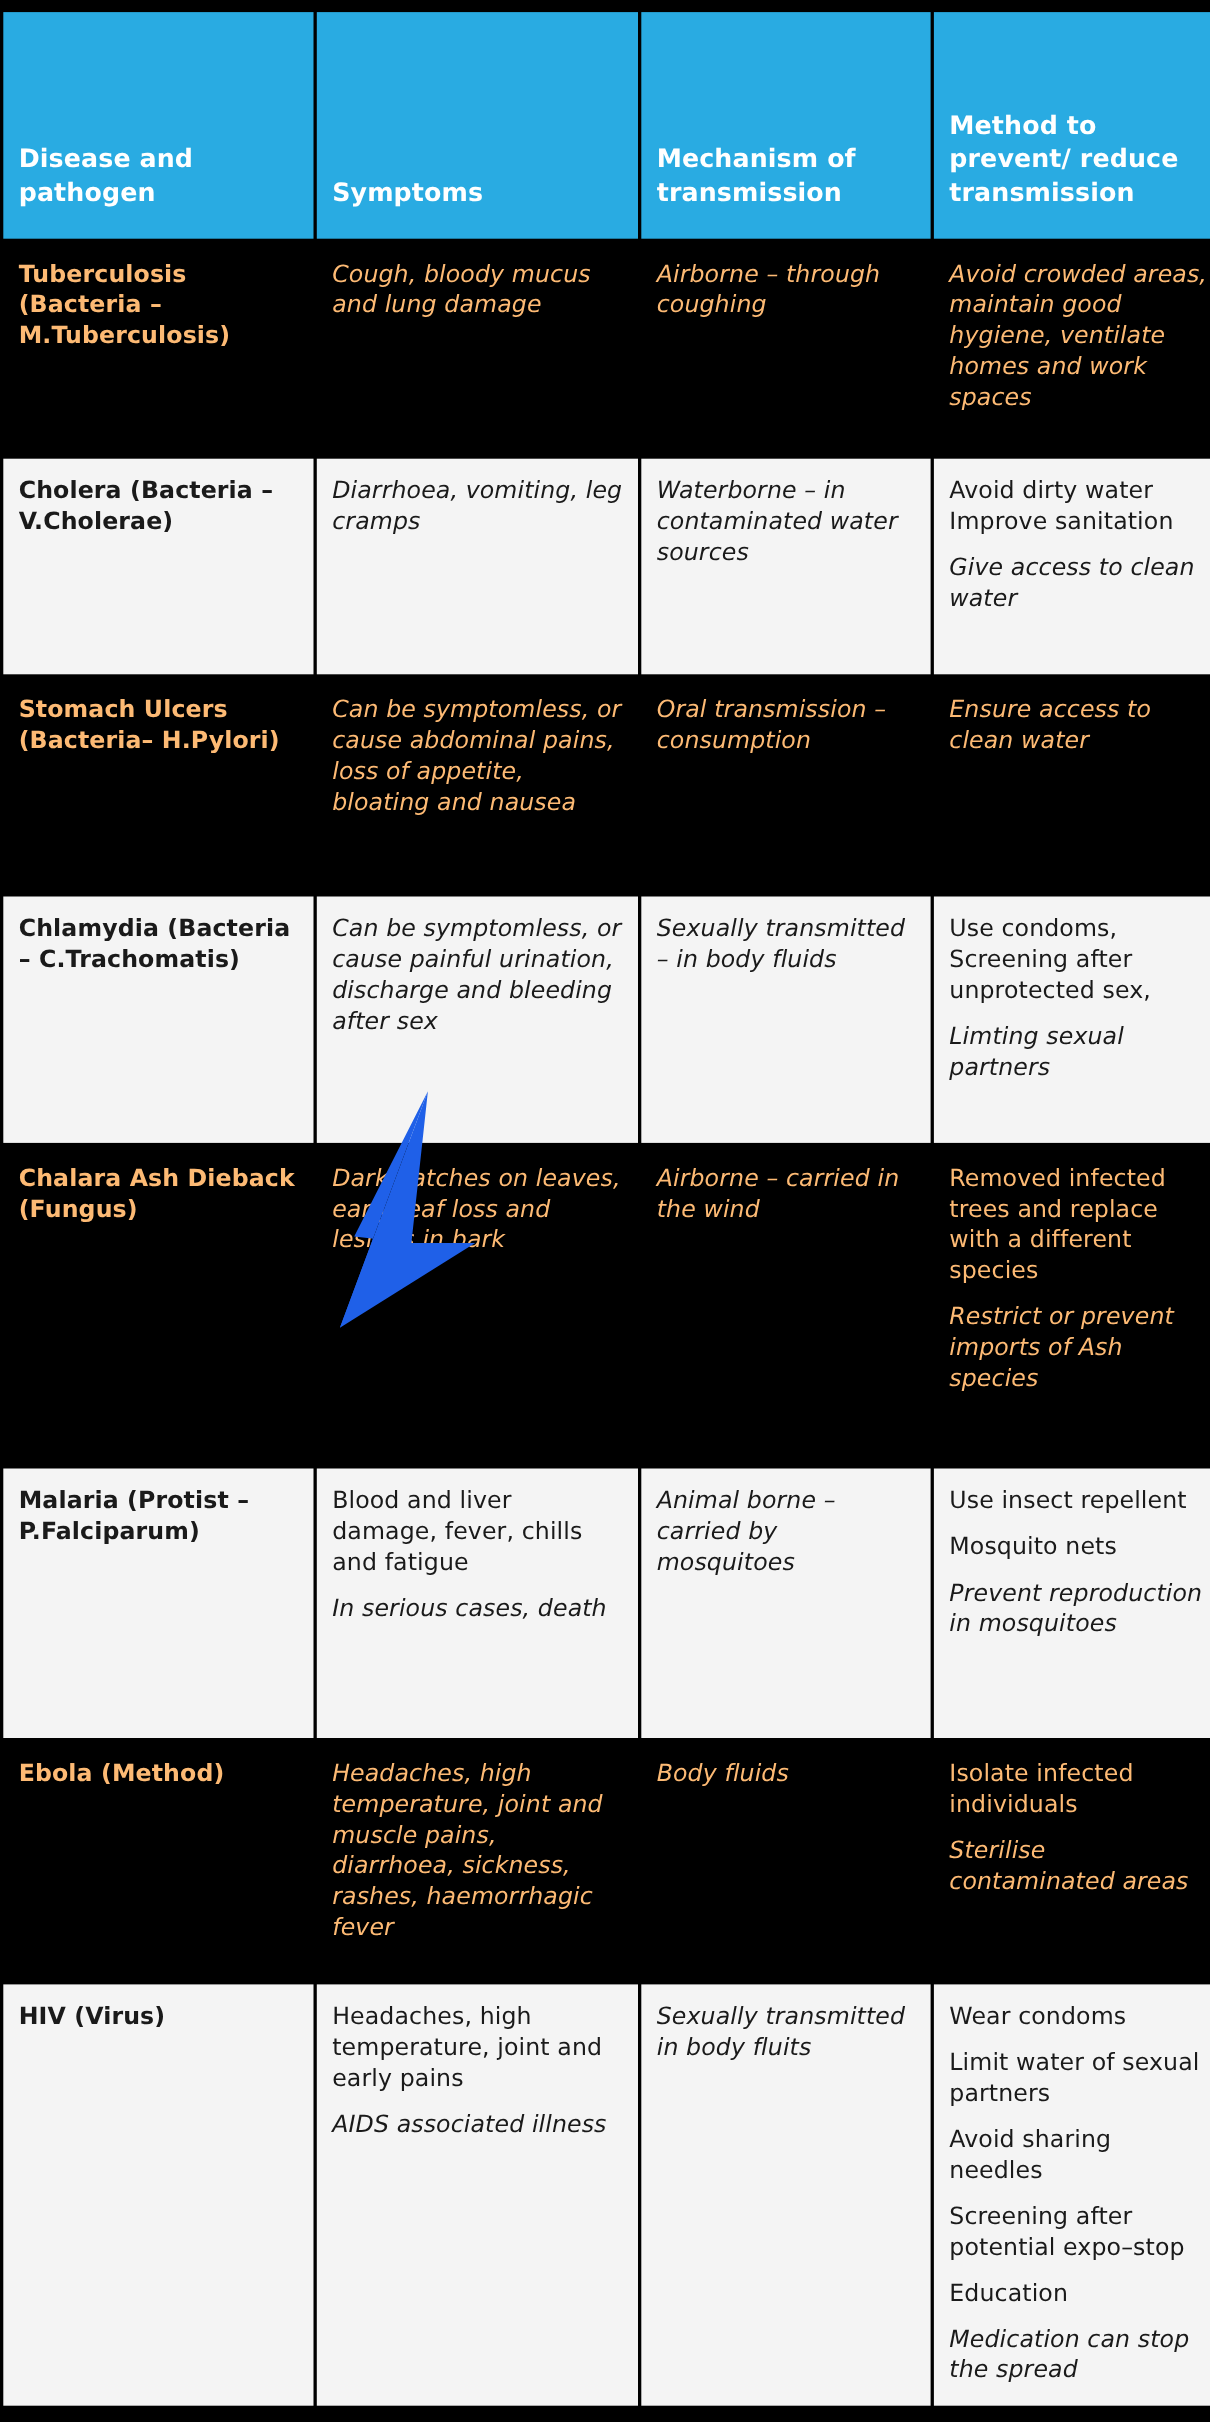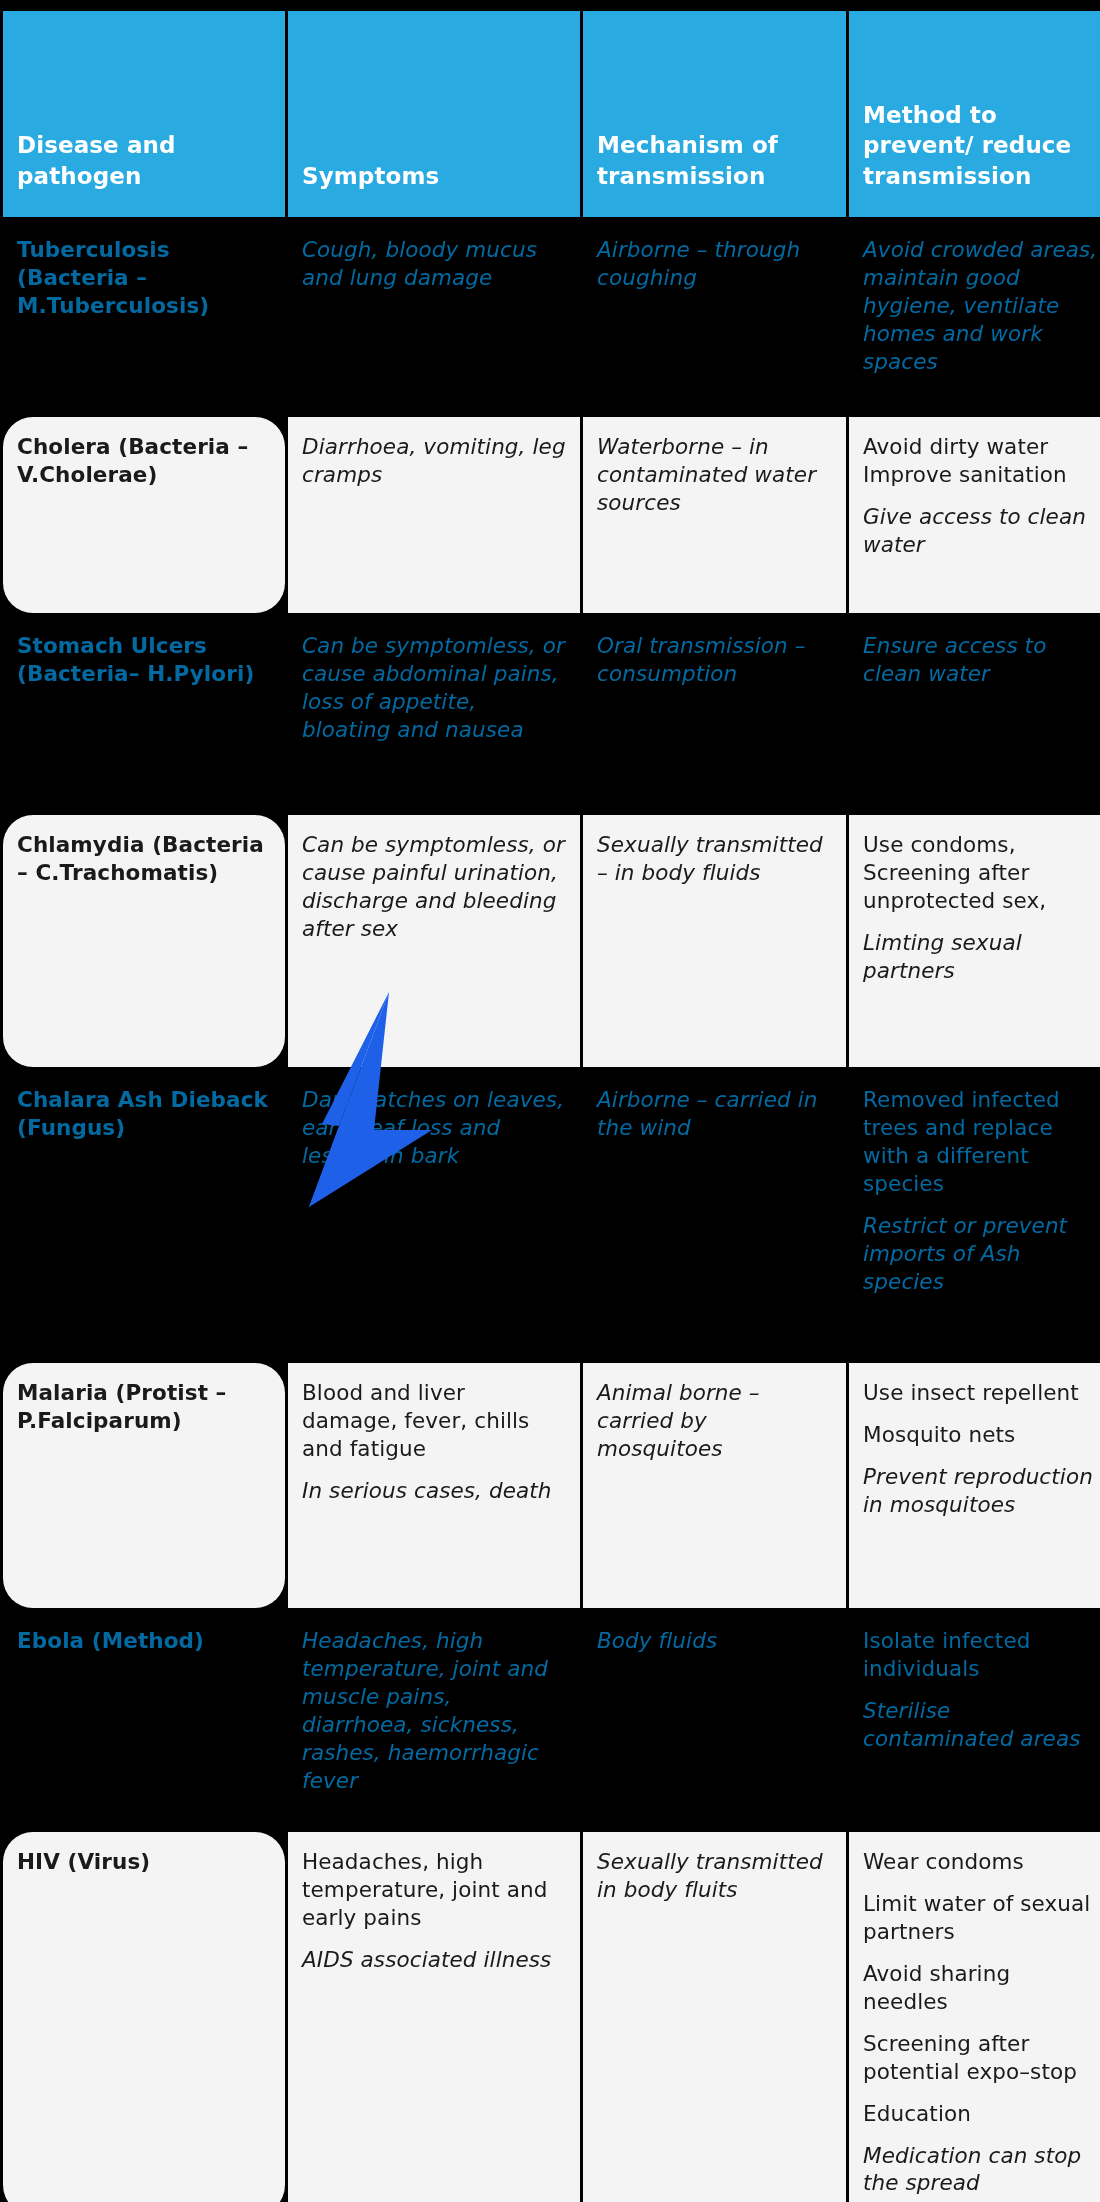--- a/index.html
+++ b/index.html
@@ -60,40 +60,39 @@
     text-align: left;
   }
 
   
   tr.row-light td {
     background: #f4f4f4;
     color: #1a1a1a;
   }
   tr.row-light td.col-disease {
     font-weight: bold;
-    border-radius: 30px;
   }
 
   
   tr.row-dark td {
     background: #000000;
-    color: #0369a1;
+    color: #fdba74;
   }
   tr.row-dark td.col-disease {
     font-weight: bold;
   }
 
   .cell-para { margin: 0 0 14px 0; }
   .cell-para:last-child { margin-bottom: 0; font-style: italic; }
 
   
   tr.r-tb td      { height: 194px; }
   tr.r-cholera td { height: 196px; }
   tr.r-ulcer td   { height: 196px; }
-  tr.r-chlam td   { height: 252px; }
+  tr.r-chlam td   { height: 224px; }
   tr.r-chalara td { height: 290px; }
   tr.r-malaria td { height: 245px; margin-top: 40px; }
   tr.r-ebola td   { height: 218px; }
   tr.r-hiv td     { height: 316px; }
 
   
   .cursor-bolt {
     position: absolute;
     left: 304px;
     top: 992px;

